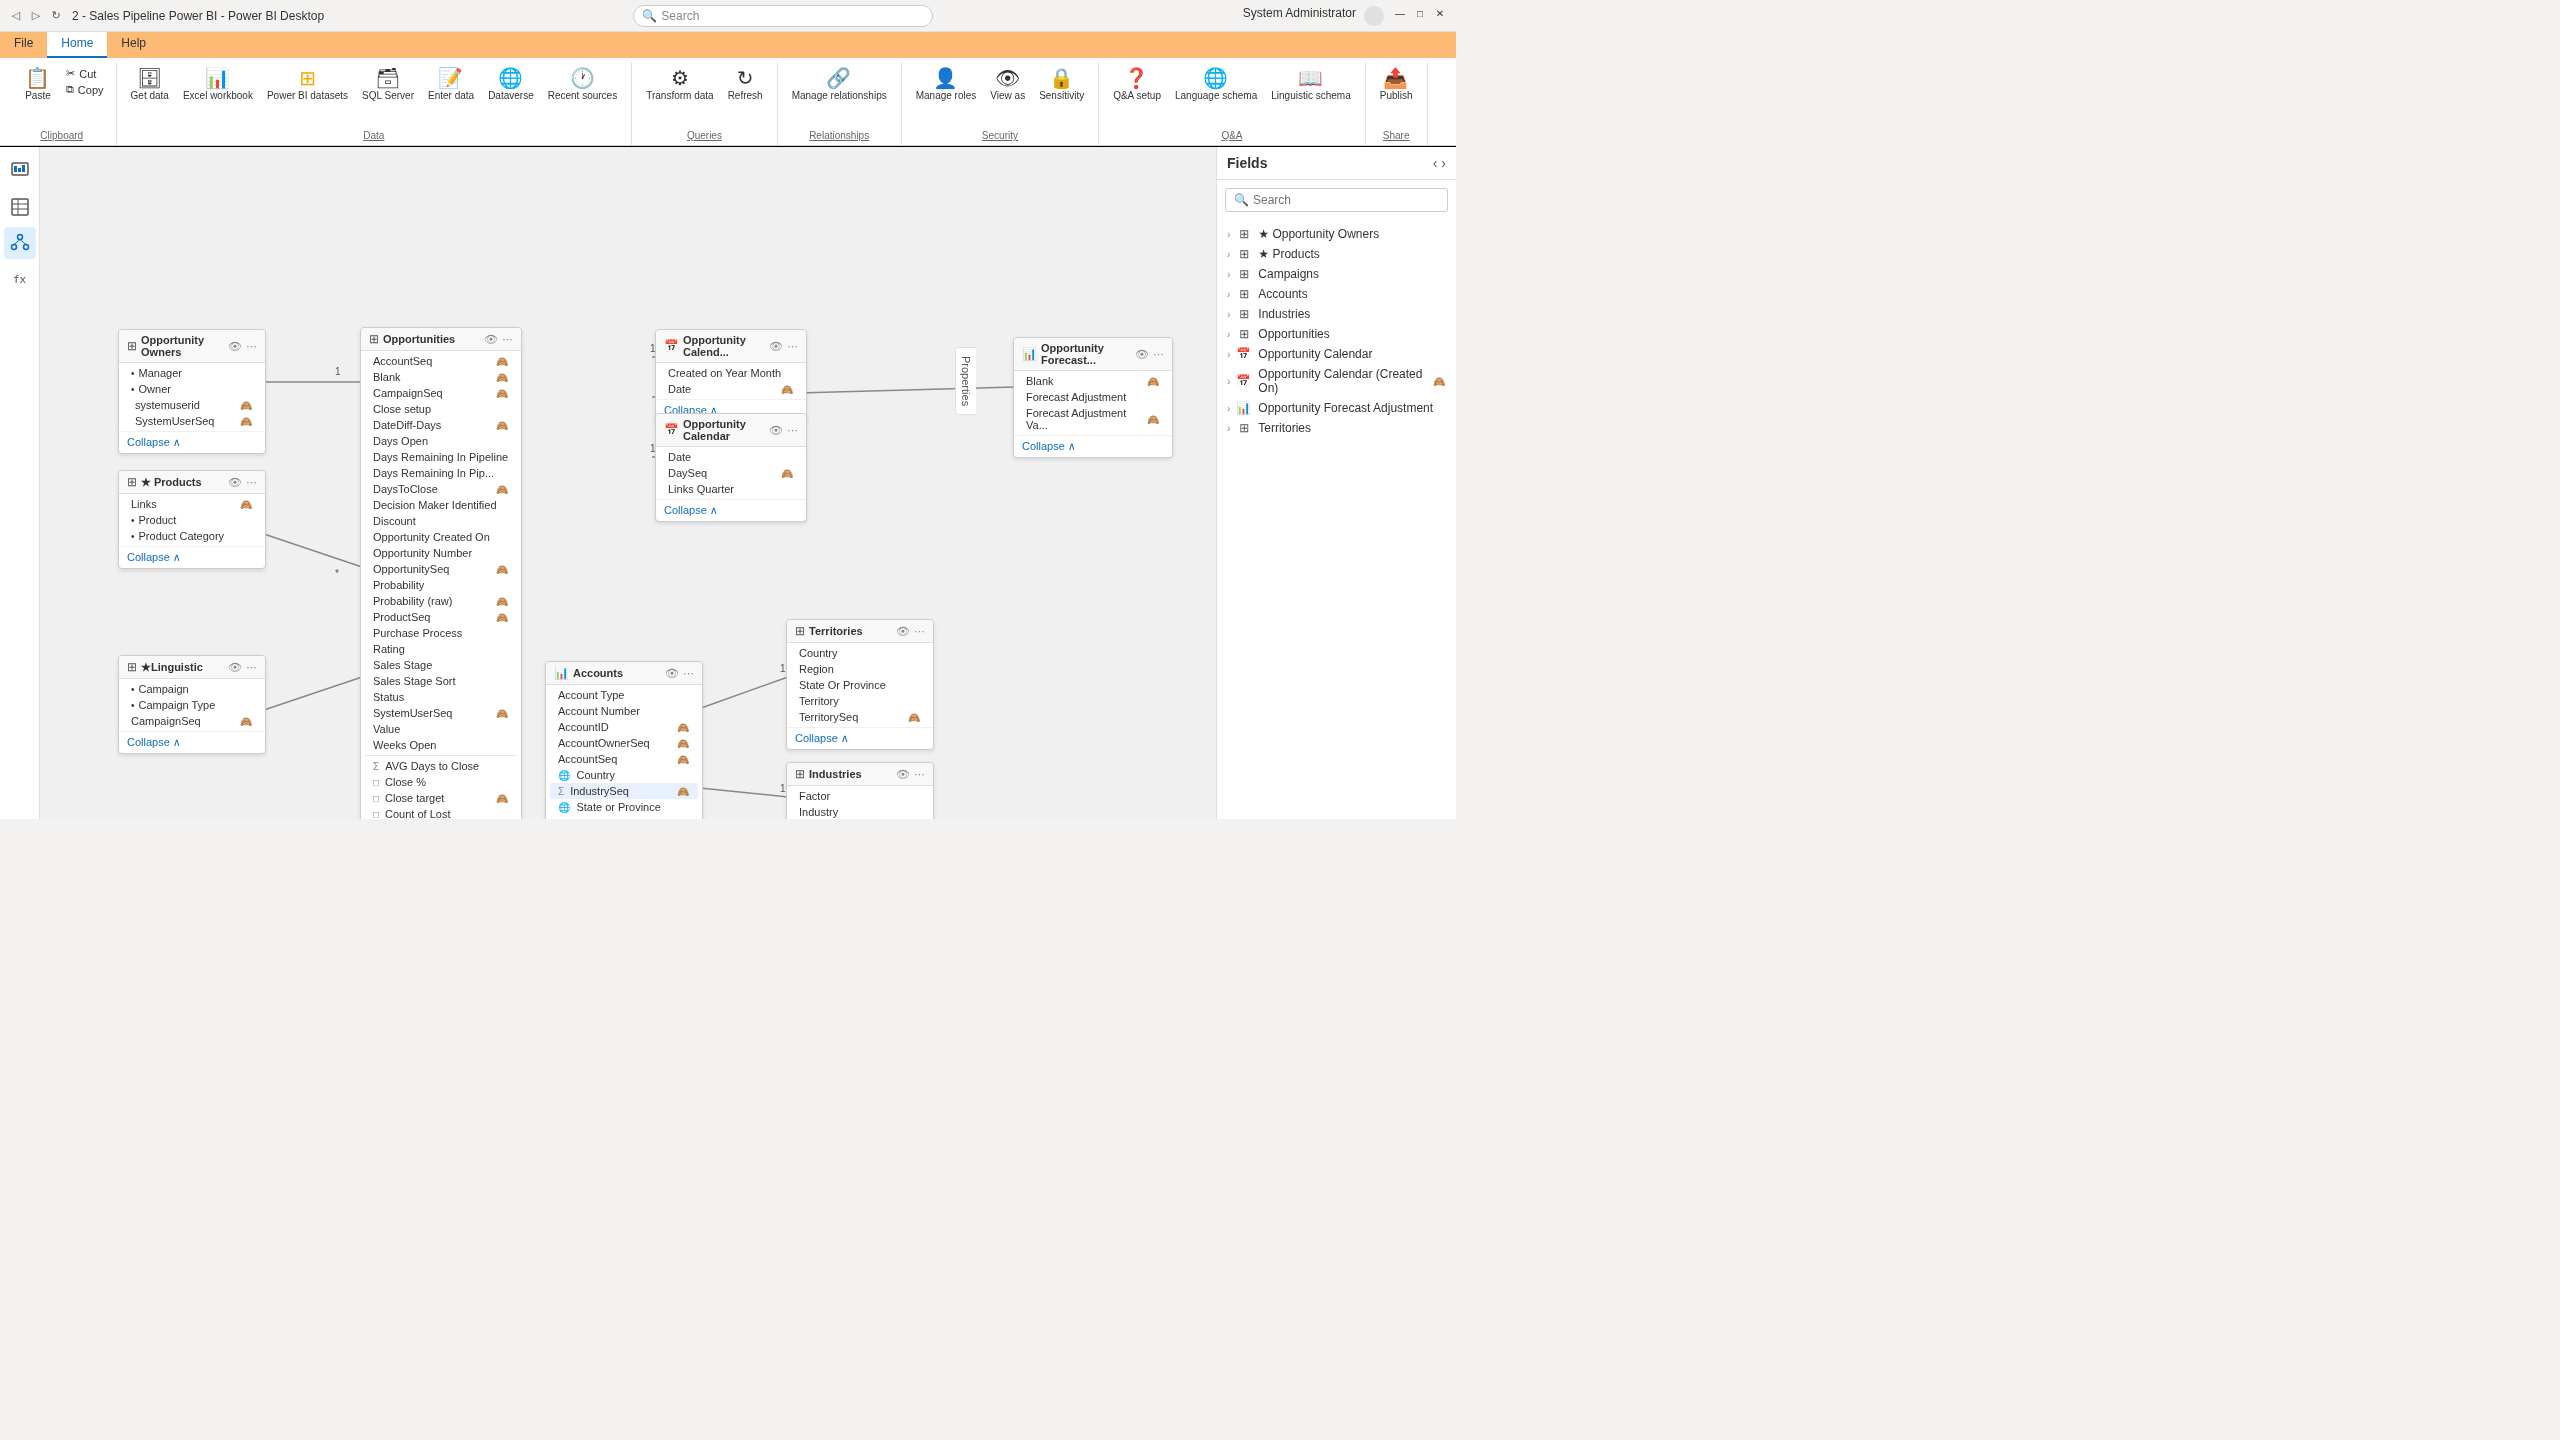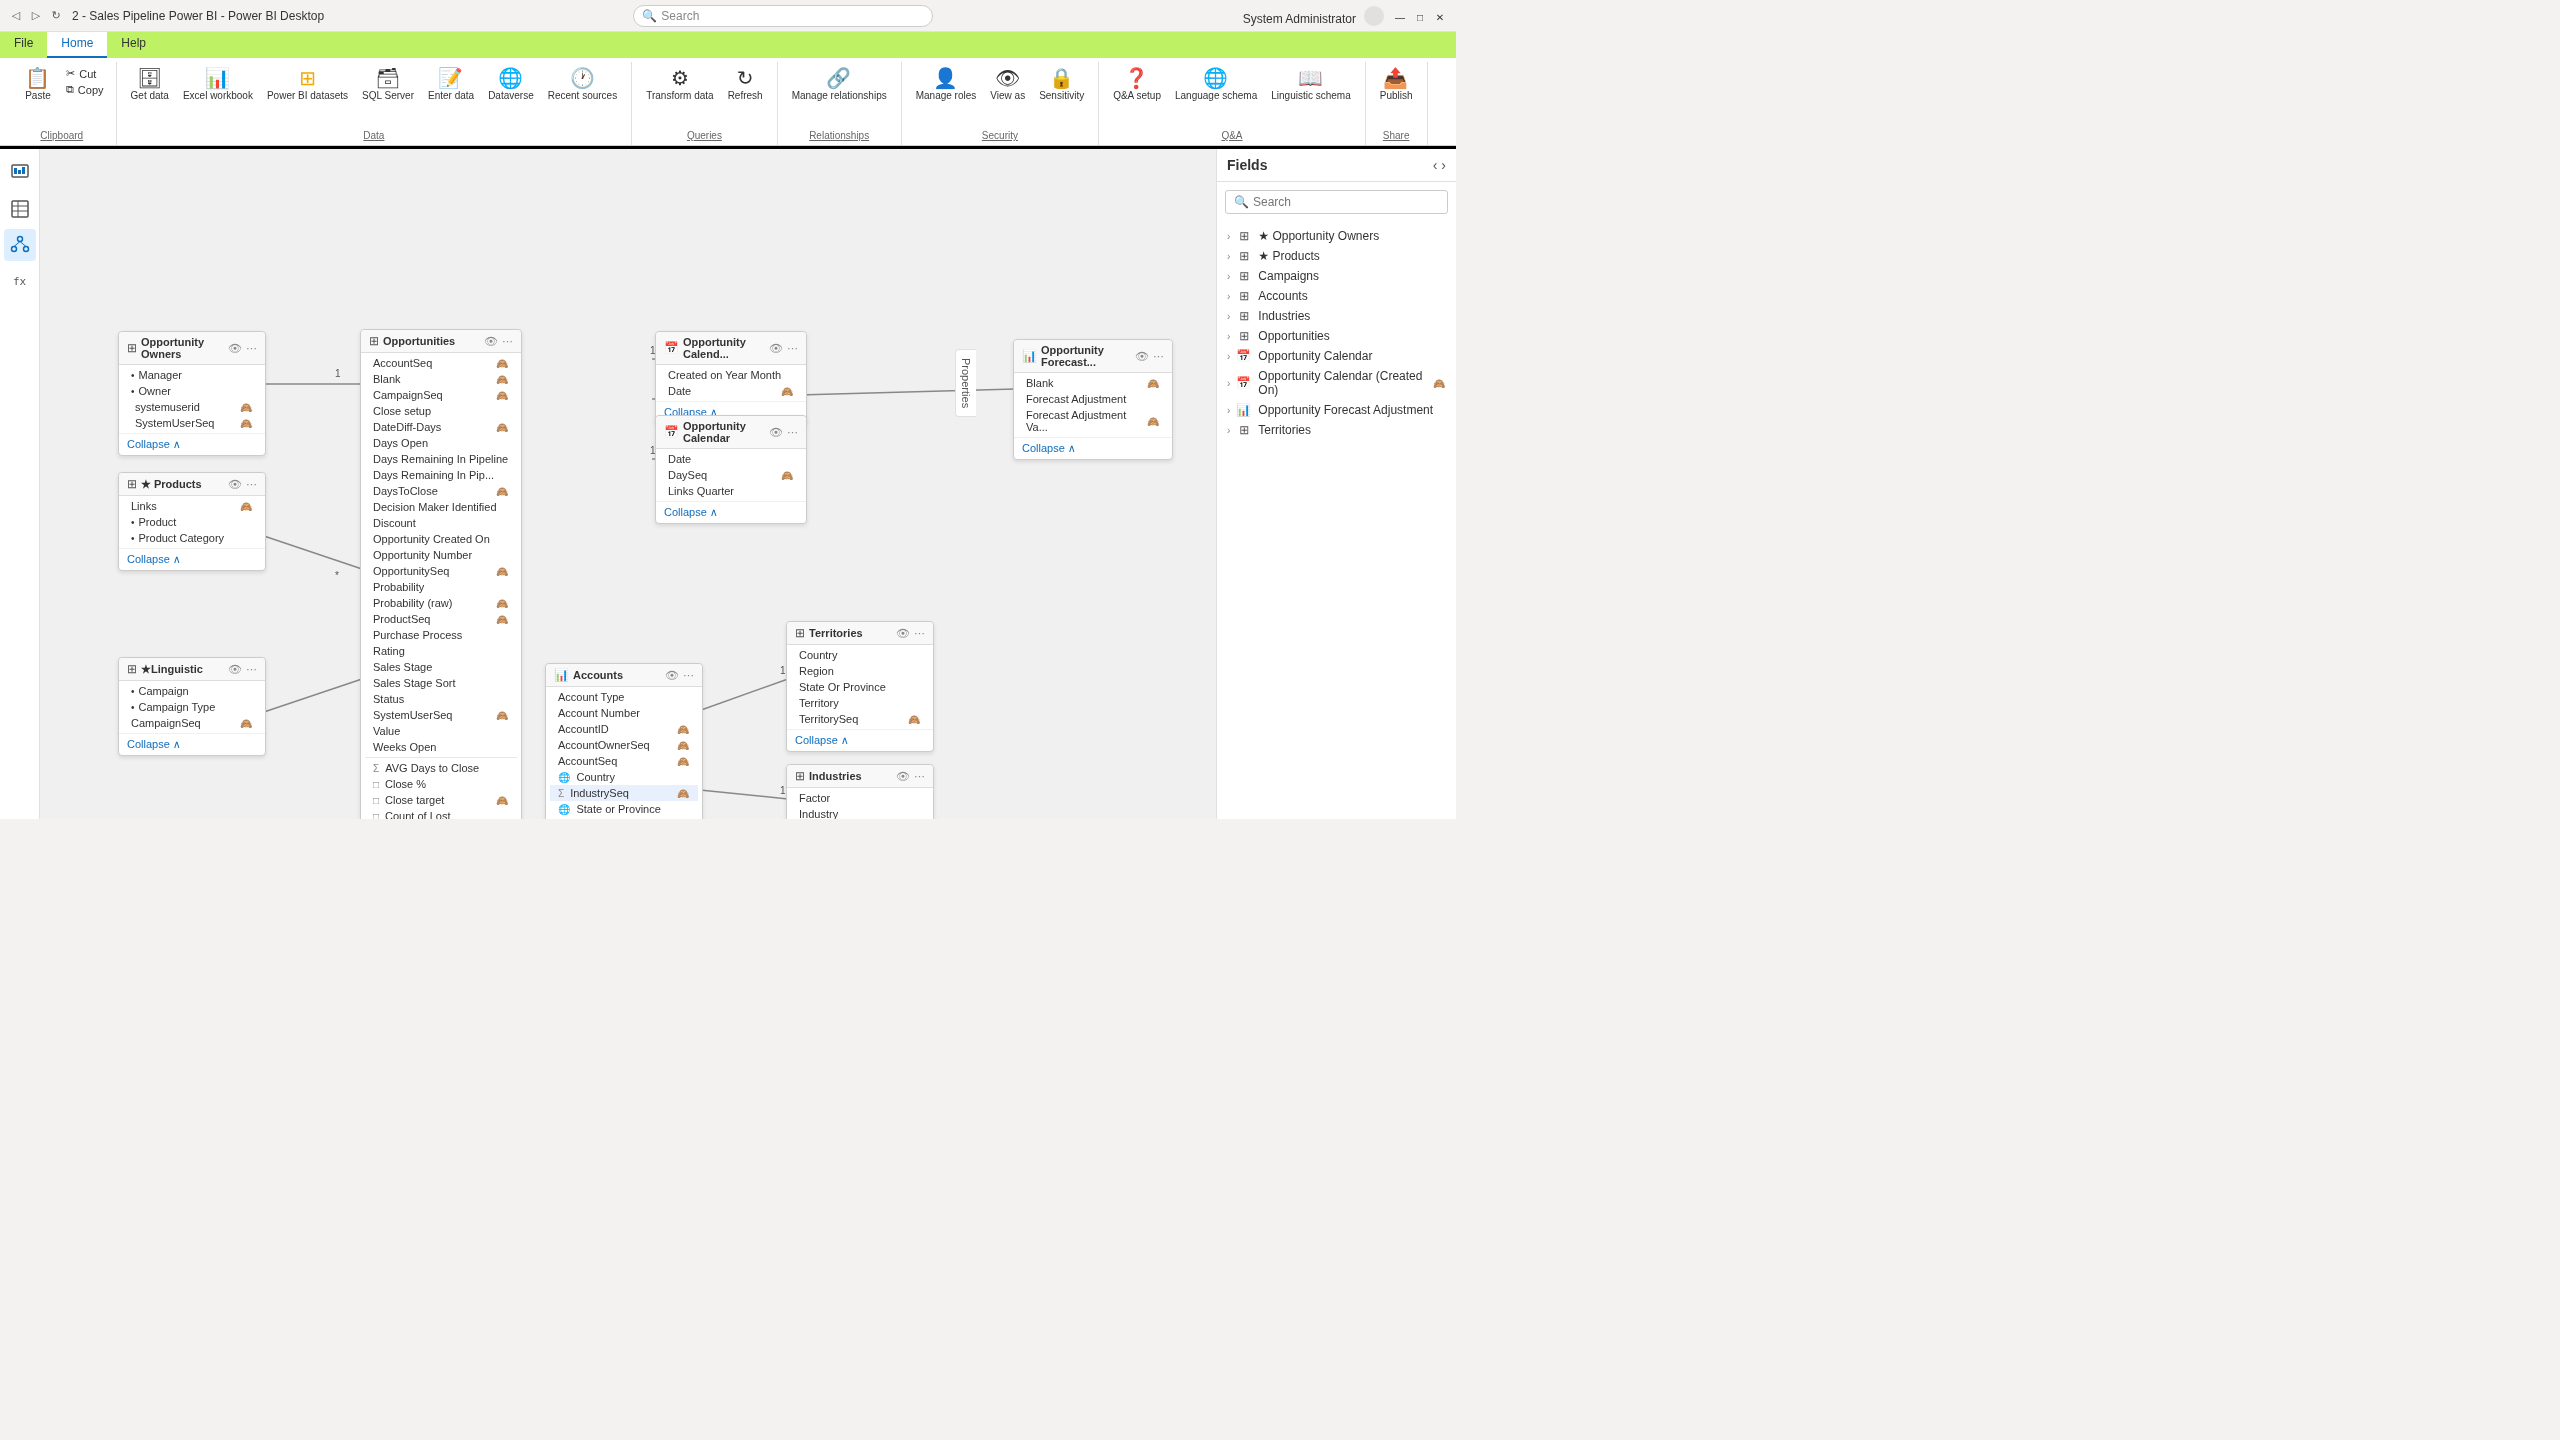--- a/index.html
+++ b/index.html
@@ -16,26 +16,26 @@
       border-bottom: 1px solid #e0e0e0;
     }
     .title-bar-left { display: flex; align-items: center; gap: 8px; }
     .title-bar-icons { display: flex; gap: 4px; }
     .title-bar-icon { width: 16px; height: 16px; display: flex; align-items: center; justify-content: center; font-size: 11px; cursor: pointer; color: #555; }
     .title-bar-title { font-size: 12px; color: #333; }
     .title-bar-search {
       width: 300px; height: 22px; background: white; border: 1px solid #ccc; border-radius: 11px;
       display: flex; align-items: center; padding: 0 8px; gap: 4px; font-size: 12px; color: #666;
     }
-    .title-bar-right { display: flex; align-items: flex-end; gap: 8px; font-size: 12px; color: #333; }
+    .title-bar-right { display: flex; align-items: flex-start; gap: 8px; font-size: 12px; color: #333; }
     .window-controls { display: flex; gap: 4px; }
     .window-btn { width: 16px; height: 16px; display: flex; align-items: center; justify-content: center; font-size: 10px; cursor: pointer; color: #333; }
 
     
-    .ribbon { background: #bef264; border-bottom: 3px solid #000000; }
+    .ribbon { background: #fdba74; border-bottom: 1px solid #000000; }
     .ribbon-tabs { display: flex; height: 26px; }
     .ribbon-tab {
       padding: 4px 14px; font-size: 12px; cursor: pointer; color: #333; border-bottom: 2px solid transparent;
     }
     .ribbon-tab.active { color: #106ebe; border-bottom: 2px solid #106ebe; background: white; }
     .ribbon-content { background: white; padding: 4px 8px 0 8px; display: flex; gap: 0; border-bottom: 1px solid #d0d0d0; height: 88px; }
     .ribbon-group { display: flex; flex-direction: column; align-items: center; border-right: 1px solid #e0e0e0; padding: 2px 8px; min-width: fit-content; }
     .ribbon-group-items { display: flex; gap: 2px; flex: 1; align-items: flex-start; padding-top: 2px; }
     .ribbon-group-label { font-size: 10px; color: #666; margin-top: auto; padding: 2px 0; text-decoration: underline; }
     .ribbon-btn {

